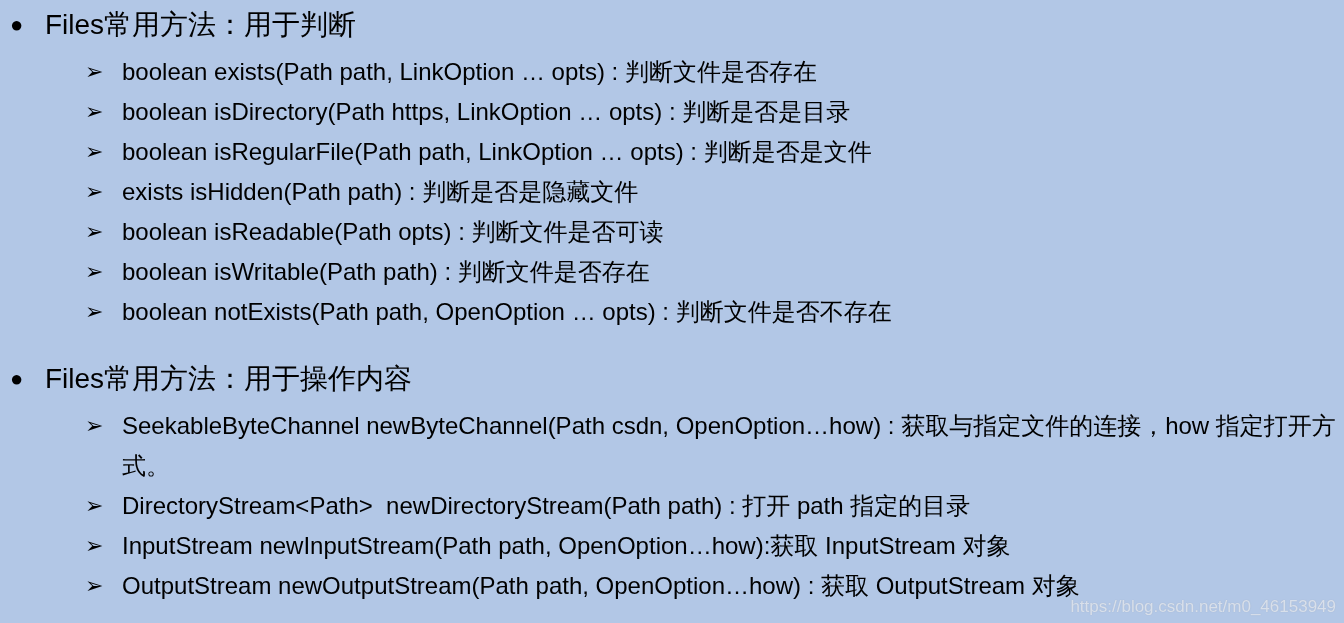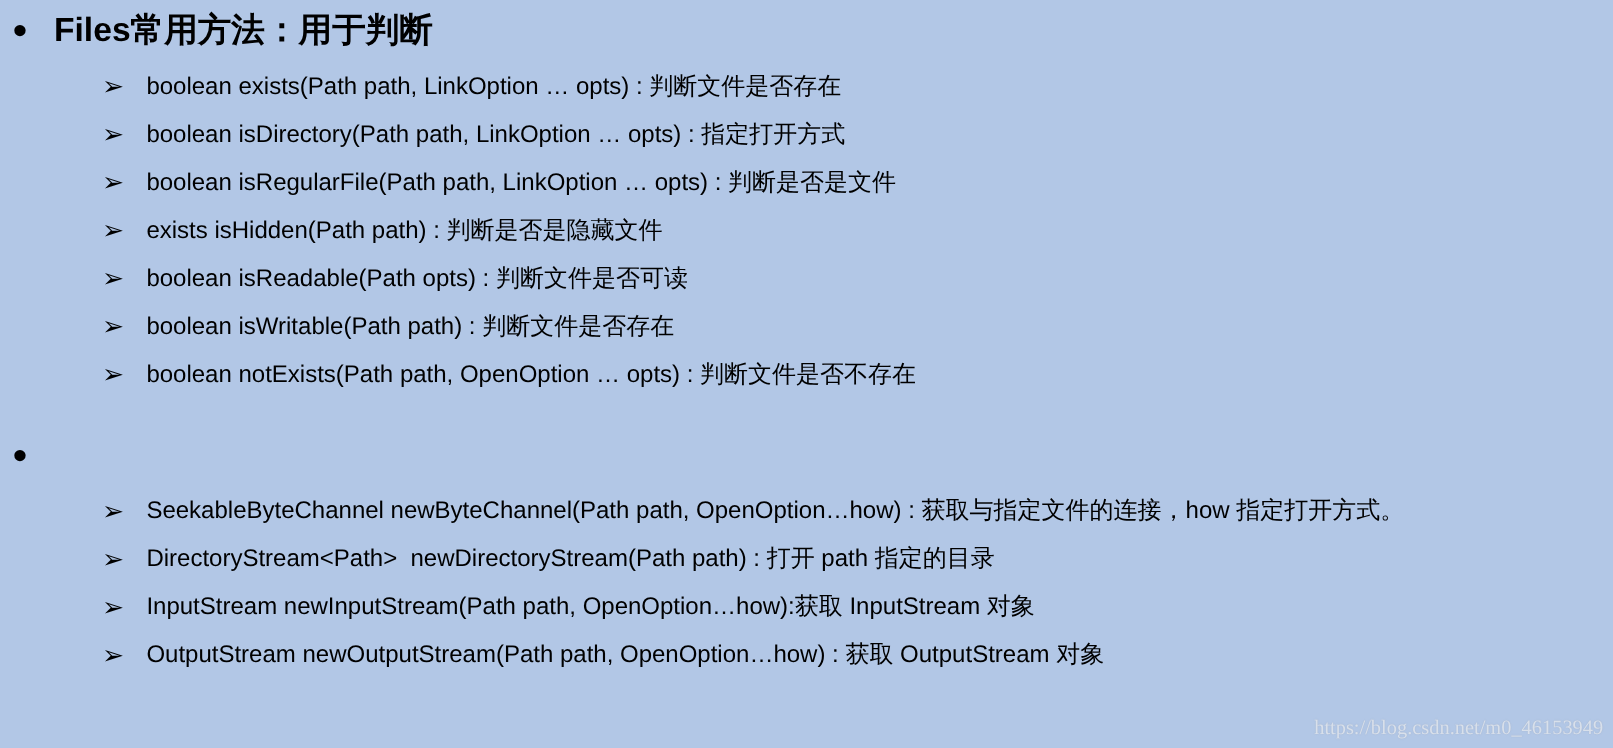--- a/index.html
+++ b/index.html
@@ -27,73 +27,72 @@
     width: 45px;
     padding-left: 10px;
     box-sizing: border-box;
     font-size: 22px;
     line-height: 42px;
     flex: 0 0 auto;
   }
   .section-title {
     margin: 0;
     font-size: 28px;
-    font-weight: bold;
+    font-weight: normal;
     line-height: 42px;
     white-space: pre-wrap;
   }
   .items { margin-top: 6px; }
   .item {
     display: flex;
     align-items: flex-start;
   }
   .marker {
     flex: 0 0 auto;
     width: 37px;
     margin-left: 85px;
     font-size: 22px;
     line-height: 40px;
   }
   .item-text {
     flex: 1 1 auto;
-    font-size: 20px;
+    font-size: 24px;
     line-height: 40px;
     white-space: pre-wrap;
     padding-right: 6px;
   }
   .section-2 { margin-top: 26px; }
   .watermark {
     position: absolute;
     right: 8px;
     bottom: 6px;
     font-size: 17px;
     color: rgba(222, 228, 238, 0.9);
     text-shadow: 0 0 1px rgba(150,158,175,0.6);
     pointer-events: none;
-    font-family: Liberation Serif, serif;
   }
 </style>
 </head>
 <body>
 
 <div class="slide">
 
   <div class="section section-1">
     <div class="section-title-row">
       <span class="bullet">●</span>
       <h1 class="section-title">Files常用方法：用于判断</h1>
     </div>
     <div class="items">
       <div class="item">
         <span class="marker">➢</span>
         <span class="item-text">boolean exists(Path path, LinkOption … opts) : 判断文件是否存在</span>
       </div>
       <div class="item">
         <span class="marker">➢</span>
-        <span class="item-text">boolean isDirectory(Path path, LinkOption … opts) : 指定打开方式</span>
+        <span class="item-text">boolean isDirectory(Path https, LinkOption … opts) : 判断是否是目录</span>
       </div>
       <div class="item">
         <span class="marker">➢</span>
         <span class="item-text">boolean isRegularFile(Path path, LinkOption … opts) : 判断是否是文件</span>
       </div>
       <div class="item">
         <span class="marker">➢</span>
         <span class="item-text">exists isHidden(Path path) : 判断是否是隐藏文件</span>
       </div>
       <div class="item">
@@ -107,25 +106,26 @@
       <div class="item">
         <span class="marker">➢</span>
         <span class="item-text">boolean notExists(Path path, OpenOption … opts) : 判断文件是否不存在</span>
       </div>
     </div>
   </div>
 
   <div class="section section-2">
     <div class="section-title-row">
       <span class="bullet">●</span>
+      <h1 class="section-title">Files常用方法：用于操作内容</h1>
     </div>
     <div class="items">
       <div class="item">
         <span class="marker">➢</span>
-        <span class="item-text">SeekableByteChannel newByteChannel(Path path, OpenOption…how) : 获取与指定文件的连接，how 指定打开方式。</span>
+        <span class="item-text">SeekableByteChannel newByteChannel(Path csdn, OpenOption…how) : 获取与指定文件的连接，how 指定打开方式。</span>
       </div>
       <div class="item">
         <span class="marker">➢</span>
         <span class="item-text">DirectoryStream&lt;Path&gt;  newDirectoryStream(Path path) : 打开 path 指定的目录</span>
       </div>
       <div class="item">
         <span class="marker">➢</span>
         <span class="item-text">InputStream newInputStream(Path path, OpenOption…how):获取 InputStream 对象</span>
       </div>
       <div class="item">

